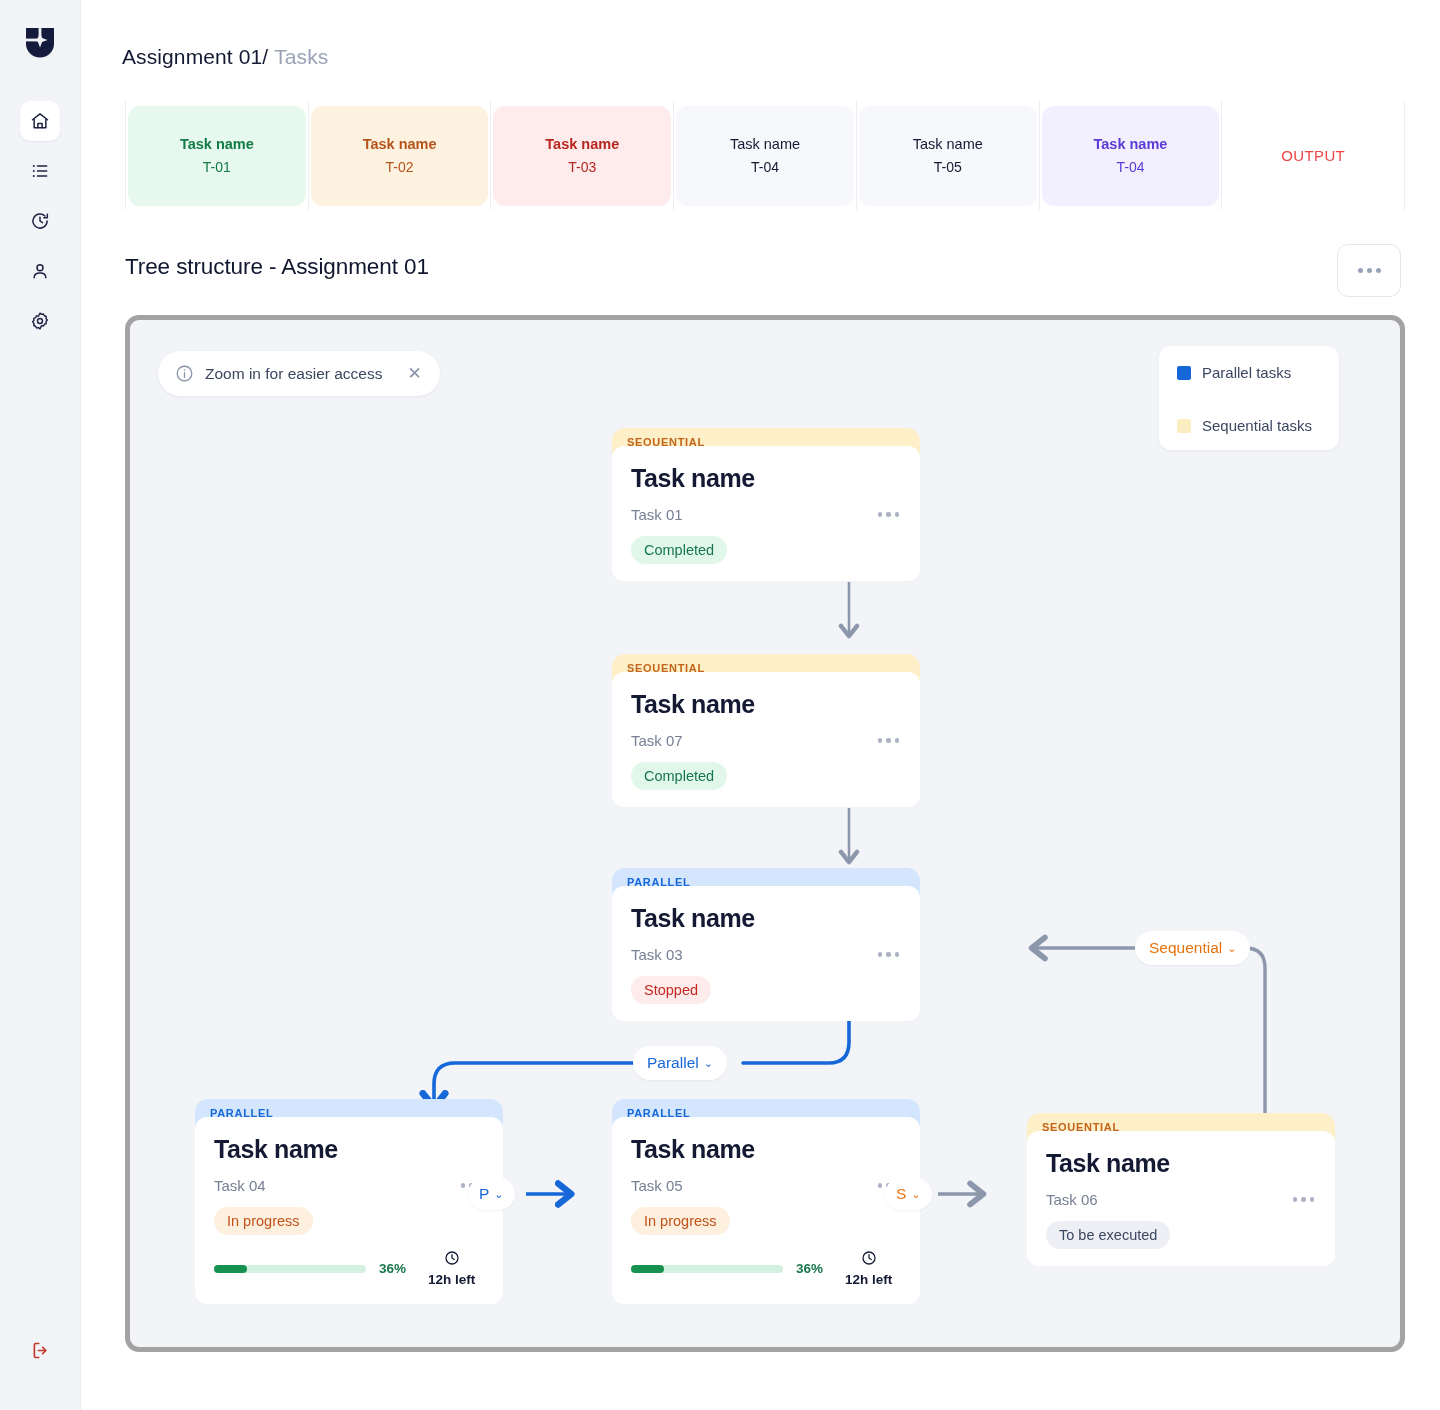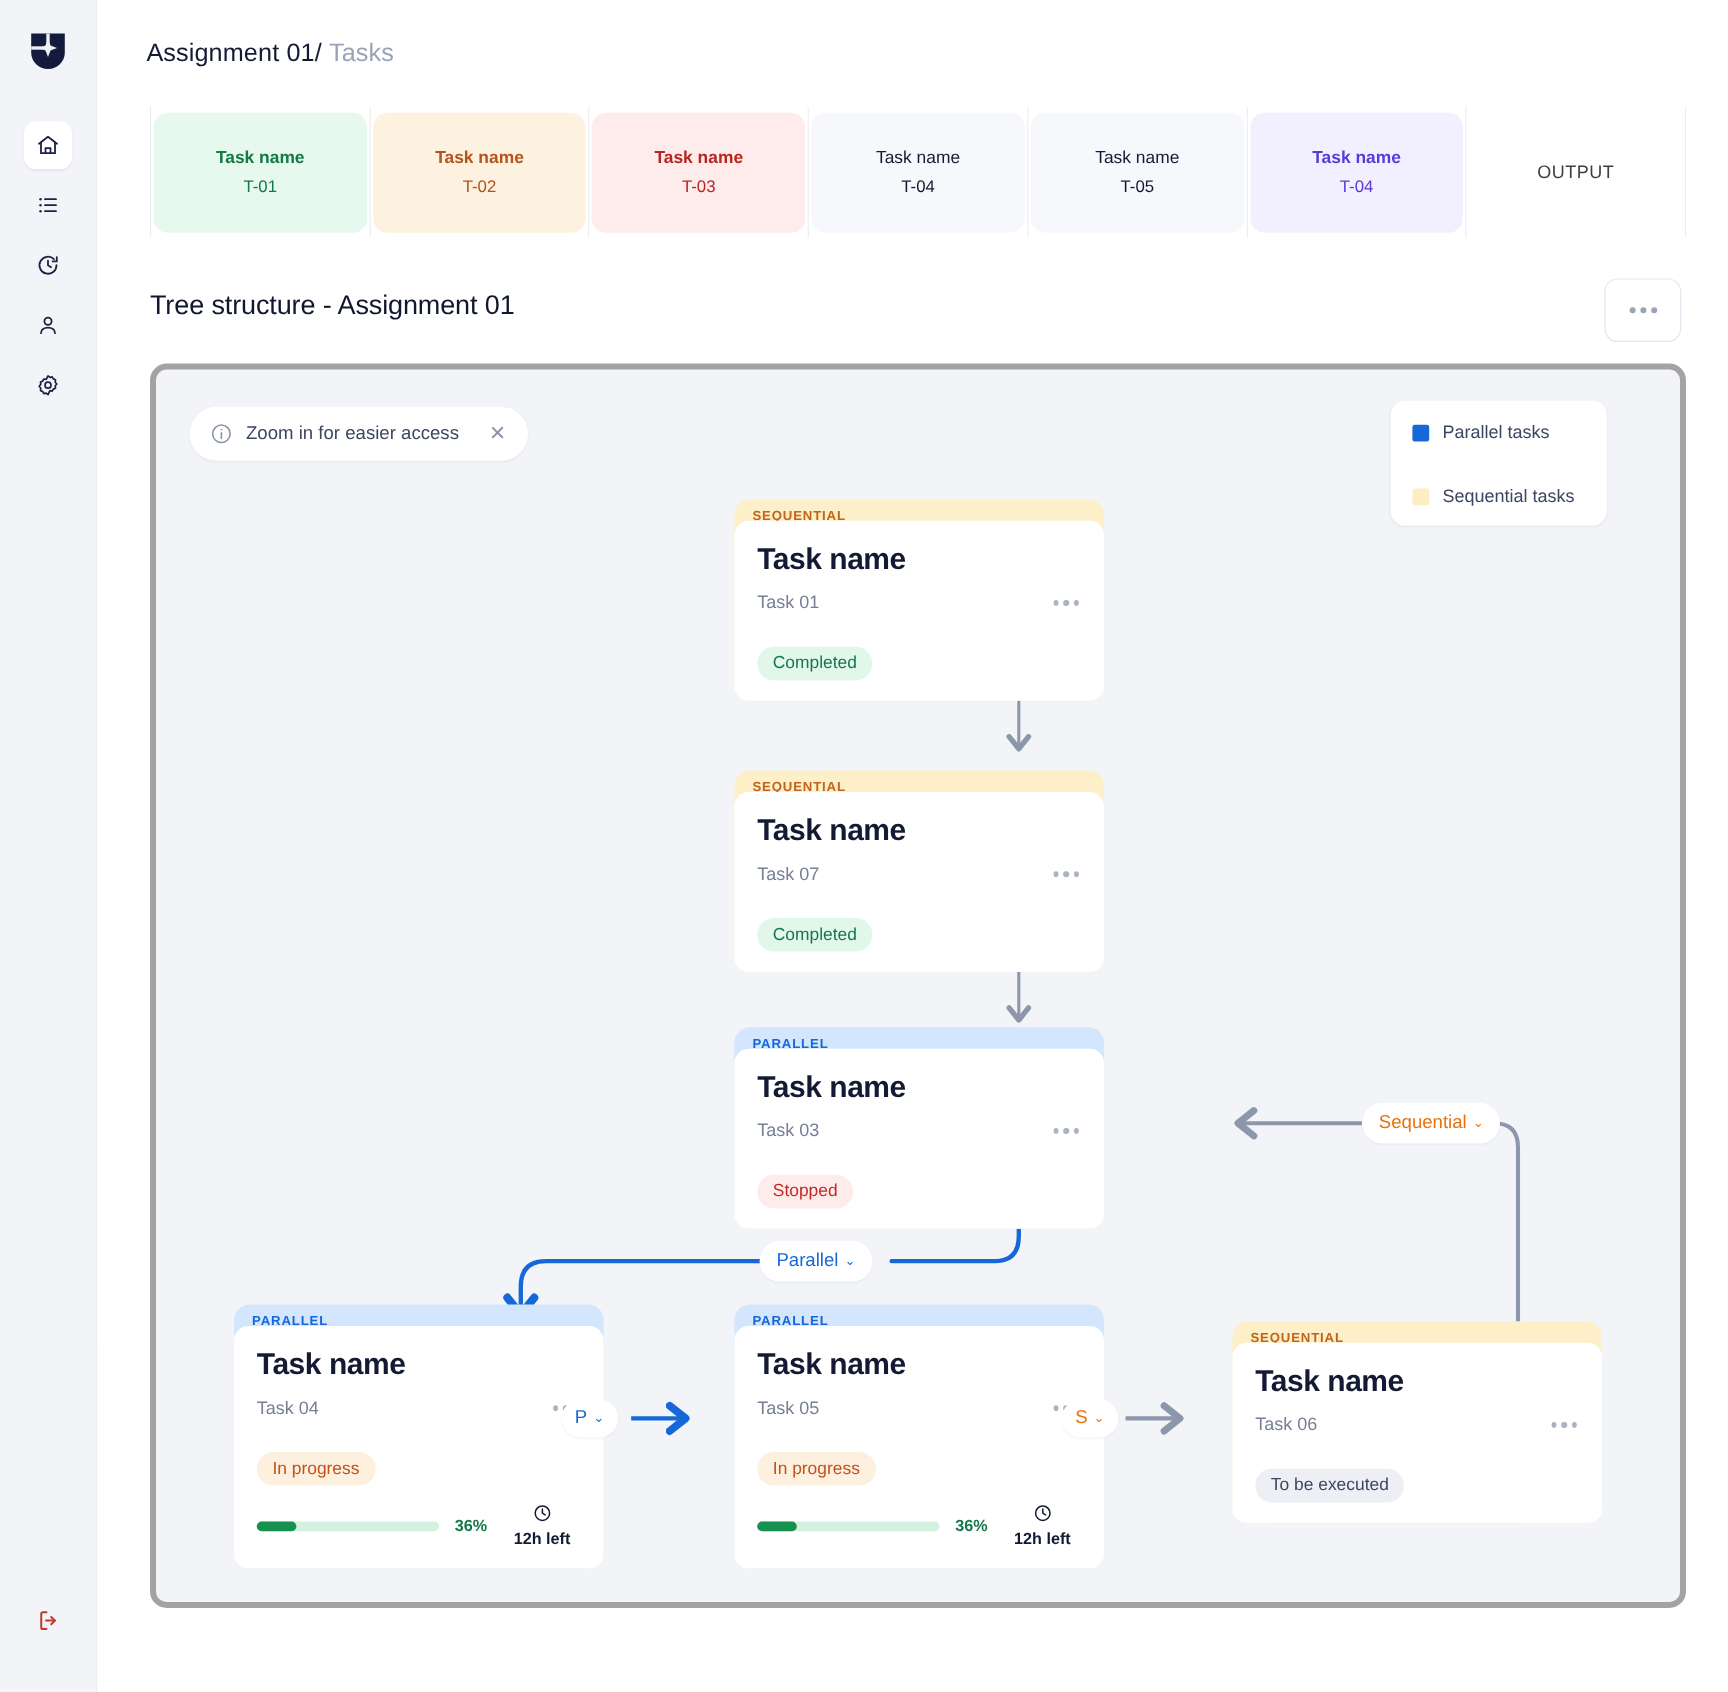--- a/index.html
+++ b/index.html
@@ -30,21 +30,21 @@
   }
   .rail-btn.active { background: #ffffff; box-shadow: 0 1px 2px rgba(20,25,50,.07); }
   .rail-logout {
     position: absolute; bottom: 40px; left: 20px;
     width: 40px; height: 40px; border-radius: 10px;
     display: flex; align-items: center; justify-content: center;
     color: #c0392b; cursor: pointer;
   }
 
   
-  .main { position: absolute; left: 81px; top: 0; width: 1359px; height: 1120px; background: #fff; }
+  .main { position: absolute; left: 81px; top: 12px; width: 1359px; height: 1120px; background: #fff; }
 
   .breadcrumb {
     position: absolute; left: 41px; top: 33px;
     font-size: 21px; letter-spacing: .1px;
   }
   .bc-strong { color: #141a33; font-weight: 400; }
   .bc-muted { color: #9aa3b6; margin-left: 6px; }
 
   
   .strip {
@@ -66,21 +66,21 @@
     gap: 7px; cursor: pointer;
   }
   .chip-name { font-size: 14.5px; font-weight: 600; }
   .chip-code { font-size: 14px; font-weight: 500; }
   .chip.g  { background: #e7f8ee; } .chip.g  .chip-name, .chip.g  .chip-code { color: #127a46; }
   .chip.o  { background: #fdf2e0; } .chip.o  .chip-name, .chip.o  .chip-code { color: #b5531b; }
   .chip.r  { background: #fdeceb; } .chip.r  .chip-name, .chip.r  .chip-code { color: #b7261f; }
   .chip.n  { background: #f7f8fb; } .chip.n  .chip-name, .chip.n  .chip-code { color: #141a33; font-weight: 500; }
   .chip.p  { background: #f2efff; } .chip.p  .chip-name, .chip.p  .chip-code { color: #5b3ad6; }
   .chip.out{ background: #ffffff; }
-  .chip.out .out-label { font-size: 15px; color: #404040; font-weight: 500; letter-spacing: .4px; }
+  .chip.out .out-label { font-size: 15px; color: #ef4444; font-weight: 500; letter-spacing: .4px; }
 
   
   .sec-title {
     position: absolute; left: 44px; top: 242px;
     font-size: 22.5px; font-weight: 400; color: #10172e; letter-spacing: -.1px;
   }
   .more-btn {
     position: absolute; left: 1256px; top: 232px;
     width: 64px; height: 53px; border-radius: 11px;
     border: 1px solid #e3e6ee; background: #fff;
@@ -131,21 +131,21 @@
   .node-card {
     background: #fff; border-radius: 12px;
     padding: 18px 19px 17px 19px; position: relative;
   }
   .node-title { font-size: 25px; font-weight: 700; color: #141a33; letter-spacing: -.4px; }
   .node-sub-row { display: flex; align-items: center; justify-content: space-between; margin-top: 13px; }
   .node-sub { font-size: 15px; color: #767f94; }
   .node-menu { display: flex; gap: 4px; cursor: pointer; padding: 4px 2px; }
   .node-menu .d { width: 4.5px; height: 4.5px; border-radius: 50%; background: #aab2c4; }
   .badge {
-    display: inline-block; margin-top: 28px;
+    display: inline-block; margin-top: 13px;
     padding: 6px 13px; border-radius: 14px;
     font-size: 14.5px; font-weight: 500;
   }
   .badge.completed { background: #e1f7ea; color: #17774a; }
   .badge.stopped   { background: #fdeceb; color: #c22a21; }
   .badge.progress  { background: #fdf0df; color: #c2521a; }
   .badge.todo      { background: #edeff4; color: #3b4660; }
 
   .prog-row { display: flex; align-items: center; margin-top: 15px; gap: 0; }
   .prog-track { width: 152px; height: 8px; border-radius: 5px; background: #d4f0de; position: relative; }

